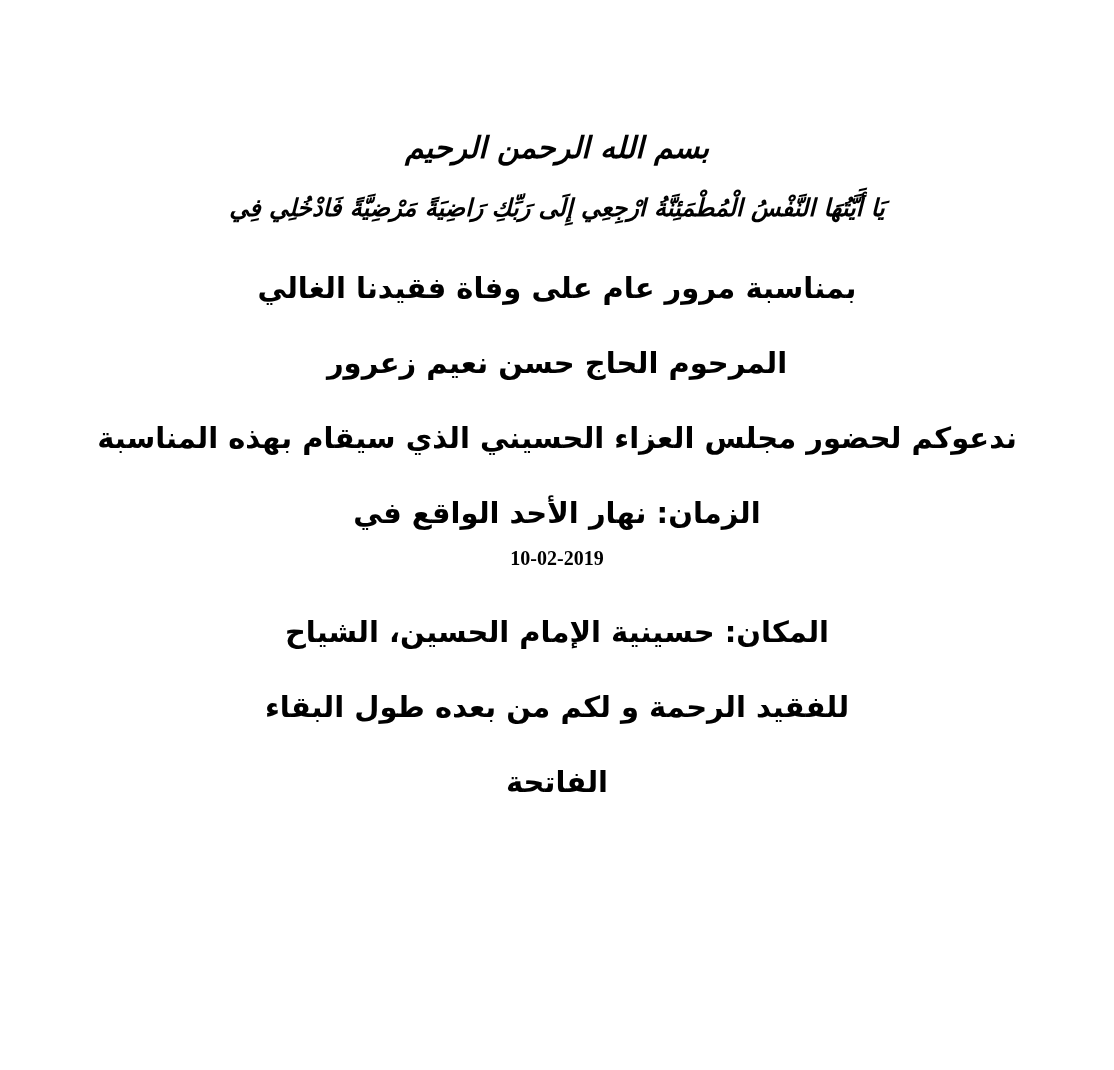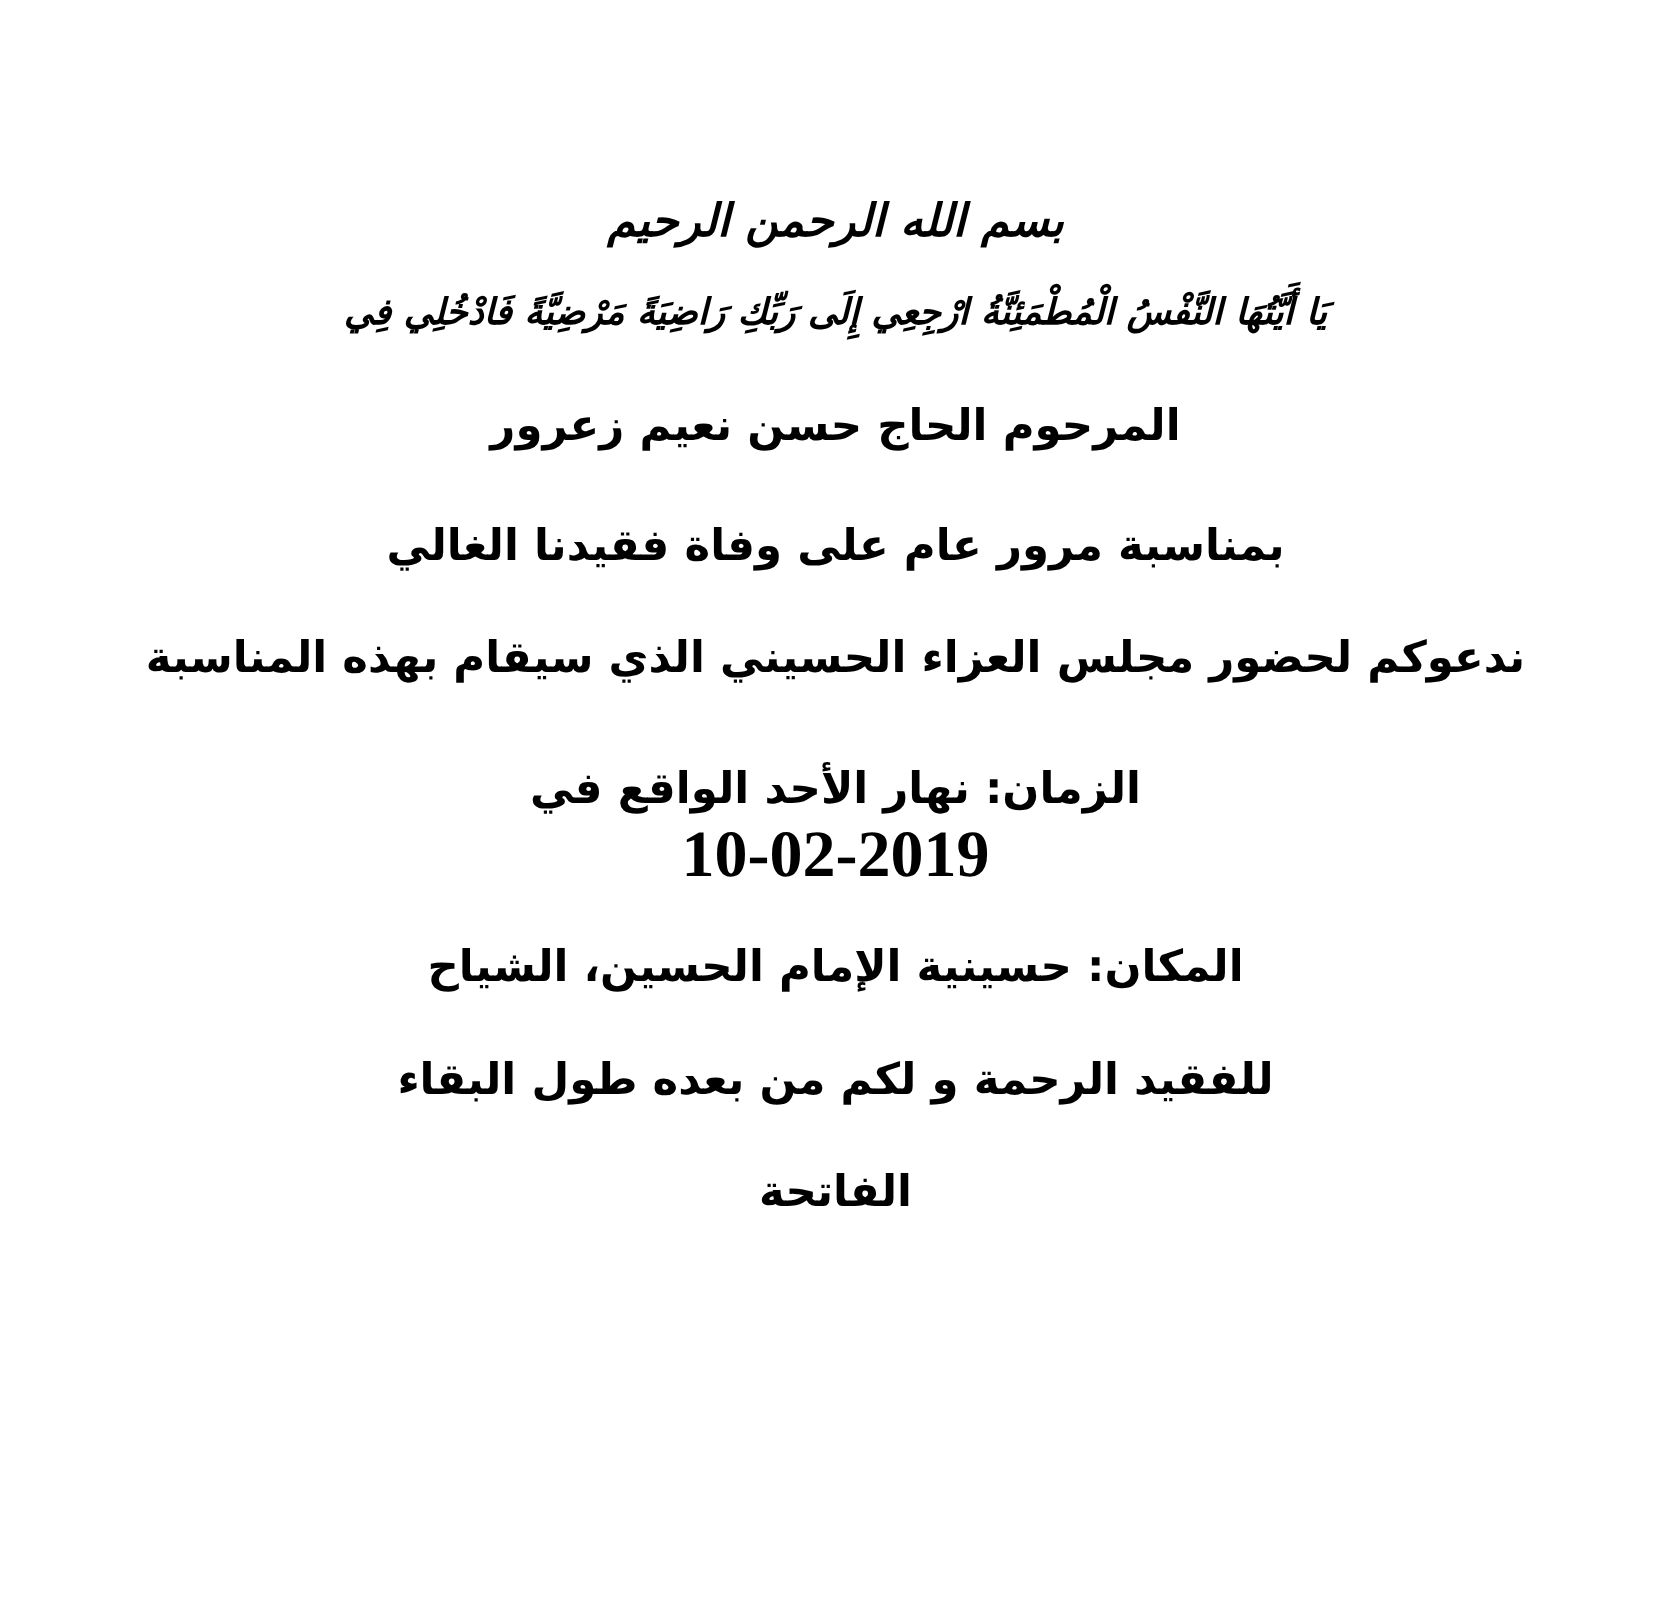--- a/index.html
+++ b/index.html
@@ -33,44 +33,44 @@
   .verse {
     font-style: italic;
     font-size: 24px;
     white-space: nowrap;
   }
   .verse-1 { margin-top: 20px; }
   .verse-2 { margin-top: 16px; }
   .occasion   { margin-top: 40px; }
   .deceased   { margin-top: 35px; }
   .invitation { margin-top: 35px; }
-  .time-line  { margin-top: 47px; }
+  .time-line  { margin-top: 35px; }
   .date-line {
     margin-top: 5px;
     direction: ltr;
     font-family: "Liberation Serif", "DejaVu Serif", serif;
-    font-size: 44px;
+    font-size: 20px;
   }
   .place-line { margin-top: 34px; }
   .hour-line  { margin-top: 36px; }
   .closing    { margin-top: 35px; }
   .fatiha     { margin-top: 35px; }
 </style>
 </head>
 <body>
 
 <div class="page">
   <div class="line basmala">بسم الله الرحمن الرحيم</div>
 
   <div class="line verse verse-1">يَا أَيَّتُهَا النَّفْسُ الْمُطْمَئِنَّةُ ارْجِعِي إِلَى رَبِّكِ رَاضِيَةً مَرْضِيَّةً فَادْخُلِي فِي</div>
 
 
+  <div class="line occasion">بمناسبة مرور عام على وفاة فقيدنا الغالي</div>
+
   <div class="line deceased">المرحوم الحاج حسن نعيم زعرور</div>
-
-  <div class="line occasion">بمناسبة مرور عام على وفاة فقيدنا الغالي</div>
 
   <div class="line invitation">ندعوكم لحضور مجلس العزاء الحسيني الذي سيقام بهذه المناسبة</div>
 
   <div class="line time-line">الزمان: نهار الأحد الواقع في</div>
 
   <div class="line date-line">10-02-2019</div>
 
   <div class="line place-line">المكان: حسينية الإمام الحسين، الشياح</div>
 
 

